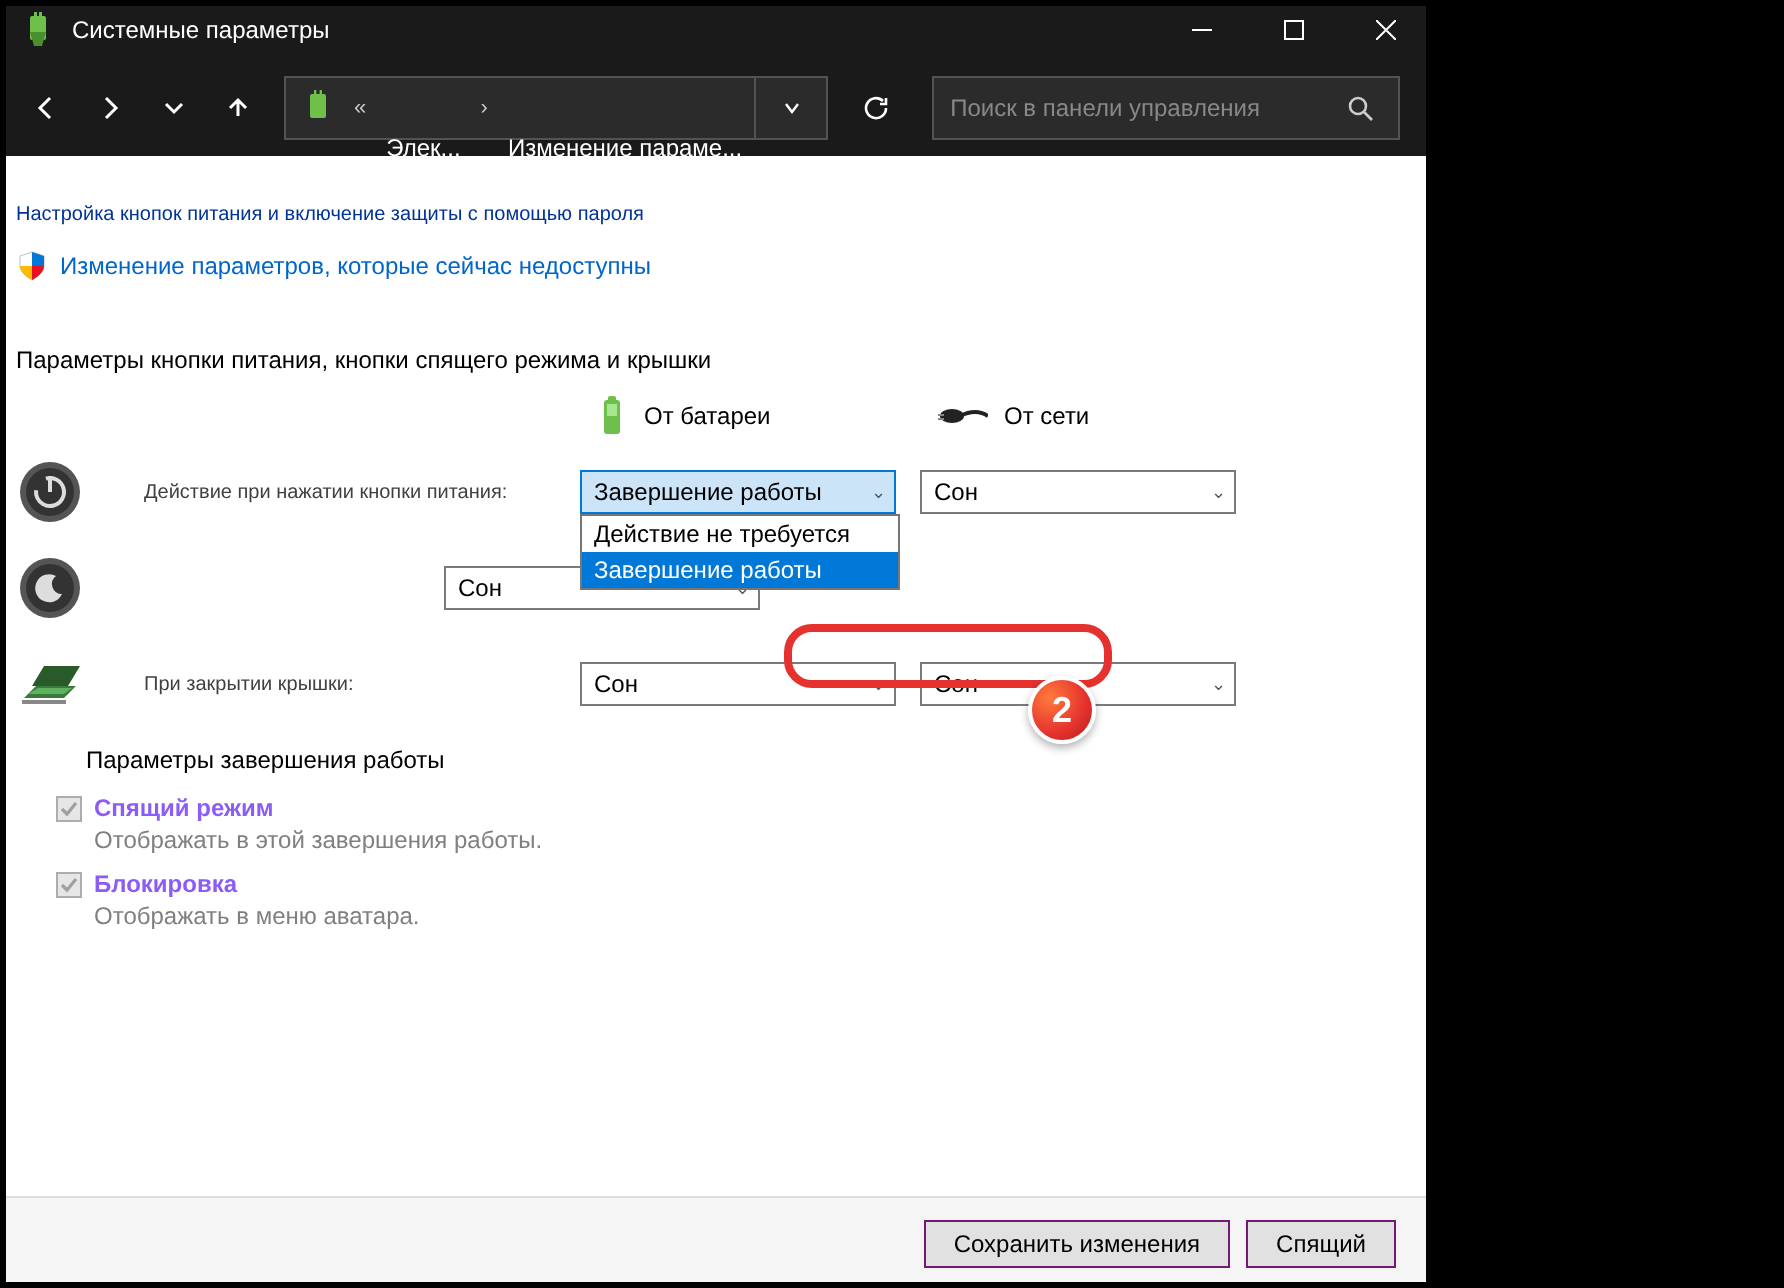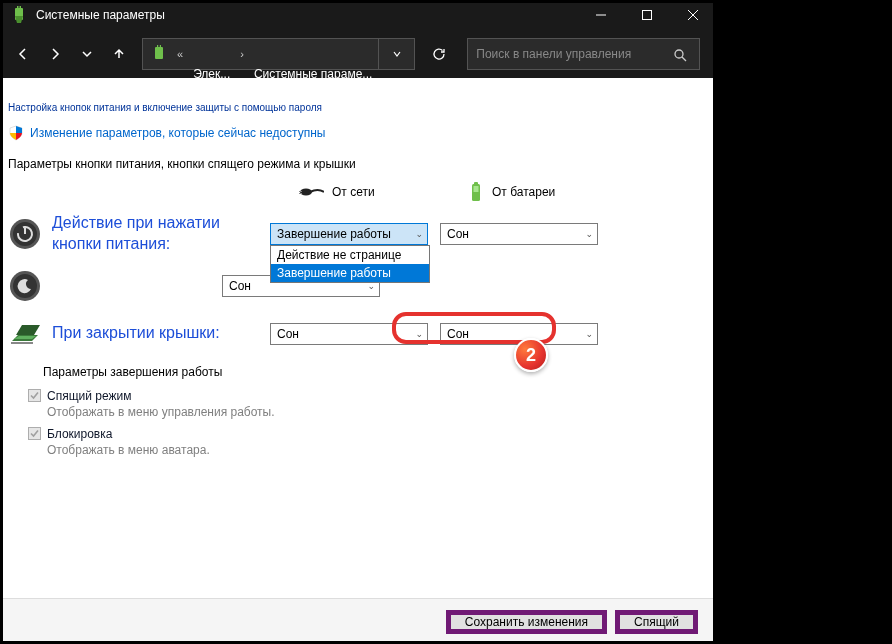--- a/index.html
+++ b/index.html
@@ -17,63 +17,63 @@
   
   .navbar { height: 48px; background: #1a1a1a; display: flex; align-items: center; padding: 0 8px; gap: 2px; }
   .nav-arrow { width: 30px; height: 32px; display: flex; align-items: center; justify-content: center; color: #fff; }
   .nav-arrow svg { width: 14px; height: 14px; }
   .breadcrumb-wrap { display: flex; align-items: center; background: #2b2b2b; border: 1px solid #535353; height: 32px; margin-left: 6px; flex: 0 0 auto; }
   .bc-icon { width: 20px; height: 20px; margin: 0 4px 0 6px; }
   .bc-sep { color: #ccc; font-size: 11px; padding: 0 4px; }
   .bc-item { color: #fff; font-size: 12px; padding: 0 6px; white-space: nowrap; margin-top: 40px; }
   .bc-chev { width: 36px; height: 32px; display: flex; align-items: center; justify-content: center; color: #fff; border-left: 1px solid #535353; }
   .bc-refresh { width: 36px; height: 32px; display: flex; align-items: center; justify-content: center; color: #fff; margin-left: 4px; }
-  .searchbox { flex: 1; height: 32px; background: #2b2b2b; border: 1px solid #535353; display: flex; margin-left: 8px; margin-right: 8px; }
+  .searchbox { flex: 1; height: 32px; background: #2b2b2b; border: 1px solid #535353; display: flex; align-items: center; margin-left: 8px; margin-right: 8px; }
   .searchbox input { flex: 1; background: transparent; border: none; color: #fff; font-size: 12px; padding: 0 8px; outline: none; }
   .searchbox input::placeholder { color: #888; }
   .search-btn { width: 38px; height: 32px; display: flex; align-items: center; justify-content: center; color: #ccc; }
 
   
   .content { flex: 1; background: #fff; padding: 24px 0 0 0; overflow: hidden; position: relative; }
   .content-inner { width: 700px; margin: 0 auto; }
   .page-title { color: #003399; font-size: 10px; font-weight: 400; margin-bottom: 12px; }
   .page-desc { color: #000; font-size: 12px; line-height: 1.5; margin-bottom: 8px; }
-  .shield-link { display: flex; align-items: center; gap: 6px; color: #0066cc; font-size: 12px; margin-bottom: 16px; }
+  .shield-link { display: flex; align-items: center; gap: 6px; color: #0066cc; font-size: 12px; margin-bottom: 32px; }
   .shield-icon-mini { width: 16px; height: 16px; }
 
   .section-title { color: #000; font-size: 12px; margin-bottom: 10px; }
 
   .hdr-row { display: flex; padding-left: 290px; margin-bottom: 10px; align-items: center; }
   .hdr-col { width: 170px; display: flex; align-items: center; gap: 8px; font-size: 12px; }
   .battery-icon { width: 16px; height: 22px; }
   .plug-icon { width: 26px; height: 14px; }
 
   .opt-row { display: flex; align-items: center; margin-bottom: 14px; }
   .opt-icon { width: 34px; height: 34px; margin-right: 10px; flex-shrink: 0; }
-  .opt-label { width: 218px; font-size: 16px; color: #1d4ed8; line-height: 1.3; }
+  .opt-label { width: 218px; font-size: 10px; color: #404040; line-height: 1.3; margin-left: 20px; }
   .dropdown { width: 158px; height: 22px; border: 1px solid #7a7a7a; background: #fff; display: flex; align-items: center; justify-content: space-between; padding: 0 4px 0 6px; font-size: 12px; margin-right: 12px; position: relative; }
   .dropdown.highlighted { border: 1px solid #0078d7; background: #cce4f7; }
   .dd-chev { font-size: 9px; color: #555; }
 
   
   .dd-list { position: absolute; top: 21px; left: -1px; width: 160px; border: 1px solid #767676; background: #fff; z-index: 5; }
   .dd-list-item { padding: 2px 6px; font-size: 12px; white-space: nowrap; }
   .dd-list-item.selected { background: #0078d7; color: #fff; }
 
   .shutdown-group .section-title { margin-top: 10px; margin-bottom: 10px; margin-left: 35px; }
   .chk-block { margin-left: 20px; margin-bottom: 8px; }
   .chk-line { display: flex; align-items: center; gap: 6px; }
   .chk { width: 13px; height: 13px; border: 1px solid #adadad; background: #e6e6e6; display: flex; align-items: center; justify-content: center; }
   .chk svg { width: 9px; height: 9px; }
-  .chk-label { font-size: 12px; color: #0f172a; font-weight: 400; }
+  .chk-label { font-size: 12px; color: #8b5cf6; font-weight: 700; }
   .chk-desc { font-size: 12px; color: #808080; margin-left: 19px; margin-top: 2px; }
 
   
   .footer { height: 46px; border-top: 1px solid #ddd; background: #f5f5f5; display: flex; align-items: center; justify-content: flex-end; padding-right: 18px; gap: 8px; }
-  .footer-btn { height: 24px; padding: 0 14px; font-size: 12px; background: #e1e1e1; border: 5px solid #701a75; cursor: pointer; }
+  .footer-btn { height: 24px; padding: 0 14px; font-size: 12px; background: #e1e1e1; border: 1px solid #701a75; cursor: pointer; }
 
   
   .red-highlight { position: absolute; border: 4px solid #e5322e; border-radius: 14px; pointer-events: none; z-index: 10; }
   .red-badge { position: absolute; width: 34px; height: 34px; background: radial-gradient(circle at 30% 30%, #ff7a3c, #e5322e 60%, #b01f1a); border: 2px solid #fff; border-radius: 50%; color: #fff; font-weight: bold; font-size: 18px; display: flex; align-items: center; justify-content: center; z-index: 11; box-shadow: 0 2px 4px rgba(0,0,0,0.3); }
 
   .outer-border { position: absolute; inset: 0; border: 3px solid #000; pointer-events: none; z-index: 100; }
 </style>
 </head>
 <body>
 
@@ -134,21 +134,21 @@
       <span class="bc-icon">
         <svg viewBox="0 0 20 20">
             <rect x="6" y="3" width="8" height="12" rx="1" fill="#6fbf4b"></rect>
             <rect x="8" y="1" width="1.2" height="2" fill="#6fbf4b"></rect>
             <rect x="10.8" y="1" width="1.2" height="2" fill="#6fbf4b"></rect>
           </svg>
       </span>
       <span class="bc-sep">«</span>
       <span class="bc-item">Элек...</span>
       <span class="bc-sep">›</span>
-      <span class="bc-item">Системные параме...</span>
+      <span class="bc-item">Изменение параме...</span>
       <div class="bc-chev">
           <svg width="10" height="10" viewBox="0 0 10 10">
             <path d="M2 3 L5 7 L8 3" stroke="#fff" stroke-width="1.2" fill="none"></path>
           </svg>
         </div>
     </div>
     <div class="bc-refresh">
         <svg width="14" height="14" viewBox="0 0 14 14">
           <path d="M12 7 A5 5 0 1 1 10.5 3.5 M12 2 V5 H9" stroke="#fff" stroke-width="1.3" fill="none"></path>
         </svg>
@@ -177,57 +177,57 @@
               <path d="M8 8 L14 8 C14 12 8 15 8 15 Z" fill="#e81123"></path>
             </svg>
         </span>
         <span>Изменение параметров, которые сейчас недоступны</span>
       </div>
 
       <div class="section-title">Параметры кнопки питания, кнопки спящего режима и крышки</div>
 
       <div class="hdr-row">
         <div class="hdr-col">
+          <span class="battery-icon">
+            <svg viewBox="0 0 16 22">
+                <rect x="4" y="3" width="8" height="17" rx="1.5" fill="#6fbf4b"></rect>
+                <rect x="6" y="1" width="4" height="3" rx="1" fill="#6fbf4b"></rect>
+                <rect x="5.5" y="5" width="5" height="6" fill="#a8e68f"></rect>
+              </svg>
+          </span>
+          <span>От батареи</span>
+        </div>
+        <div class="hdr-col">
           <span class="plug-icon">
             <svg viewBox="0 0 26 14">
                 <ellipse cx="8" cy="7" rx="6" ry="3.5" fill="#222"></ellipse>
                 <path d="M12 7 Q20 3 26 7" stroke="#222" stroke-width="2" fill="none"></path>
                 <rect x="1" y="6" width="3" height="1" fill="#888"></rect>
                 <rect x="1" y="8" width="3" height="1" fill="#888"></rect>
               </svg>
           </span>
           <span>От сети</span>
-        </div>
-        <div class="hdr-col">
-          <span class="battery-icon">
-            <svg viewBox="0 0 16 22">
-                <rect x="4" y="3" width="8" height="17" rx="1.5" fill="#6fbf4b"></rect>
-                <rect x="6" y="1" width="4" height="3" rx="1" fill="#6fbf4b"></rect>
-                <rect x="5.5" y="5" width="5" height="6" fill="#a8e68f"></rect>
-              </svg>
-          </span>
-          <span>От батареи</span>
         </div>
       </div>
 
       <div class="opt-row">
         <span class="opt-icon">
           <svg viewBox="0 0 34 34">
               <circle cx="17" cy="17" r="15" fill="#555"></circle>
               <circle cx="17" cy="17" r="12" fill="#333"></circle>
               <circle cx="17" cy="17" r="7" fill="none" stroke="#ddd" stroke-width="2" stroke-dasharray="30 8" transform="rotate(-60 17 17)"></circle>
               <rect x="16" y="9" width="2" height="8" fill="#ddd"></rect>
             </svg>
         </span>
         <div class="opt-label">Действие при нажатии кнопки питания:</div>
         <div class="dropdown highlighted">
           <span>Завершение работы</span>
           <span class="dd-chev">⌄</span>
           <div class="dd-list">
-            <div class="dd-list-item">Действие не странице</div>
+            <div class="dd-list-item">Действие не требуется</div>
             <div class="dd-list-item selected">Завершение работы</div>
           </div>
         </div>
         <div class="dropdown">
           <span>Сон</span>
           <span class="dd-chev">⌄</span>
         </div>
       </div>
 
       <div class="opt-row">
@@ -270,21 +270,21 @@
 
         <div class="chk-block">
           <div class="chk-line">
             <span class="chk">
               <svg viewBox="0 0 9 9">
                   <path d="M1 4.5 L3.5 7 L8 1.5" stroke="#a0a0a0" stroke-width="1.6" fill="none"></path>
                 </svg>
             </span>
             <span class="chk-label">Спящий режим</span>
           </div>
-          <div class="chk-desc">Отображать в меню управления работы.</div>
+          <div class="chk-desc">Отображать в этой завершения работы.</div>
         </div>
 
         <div class="chk-block">
           <div class="chk-line">
             <span class="chk">
               <svg viewBox="0 0 9 9">
                   <path d="M1 4.5 L3.5 7 L8 1.5" stroke="#a0a0a0" stroke-width="1.6" fill="none"></path>
                 </svg>
             </span>
             <span class="chk-label">Блокировка</span>

